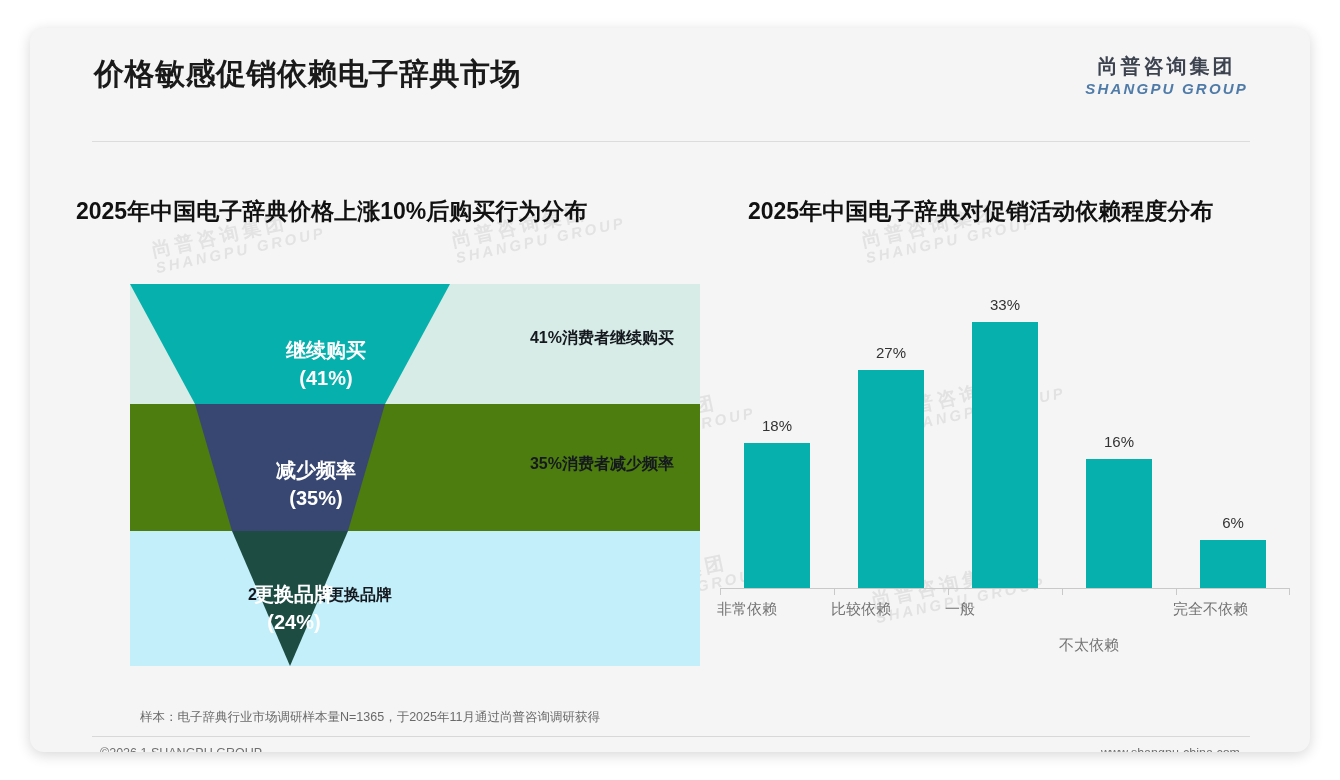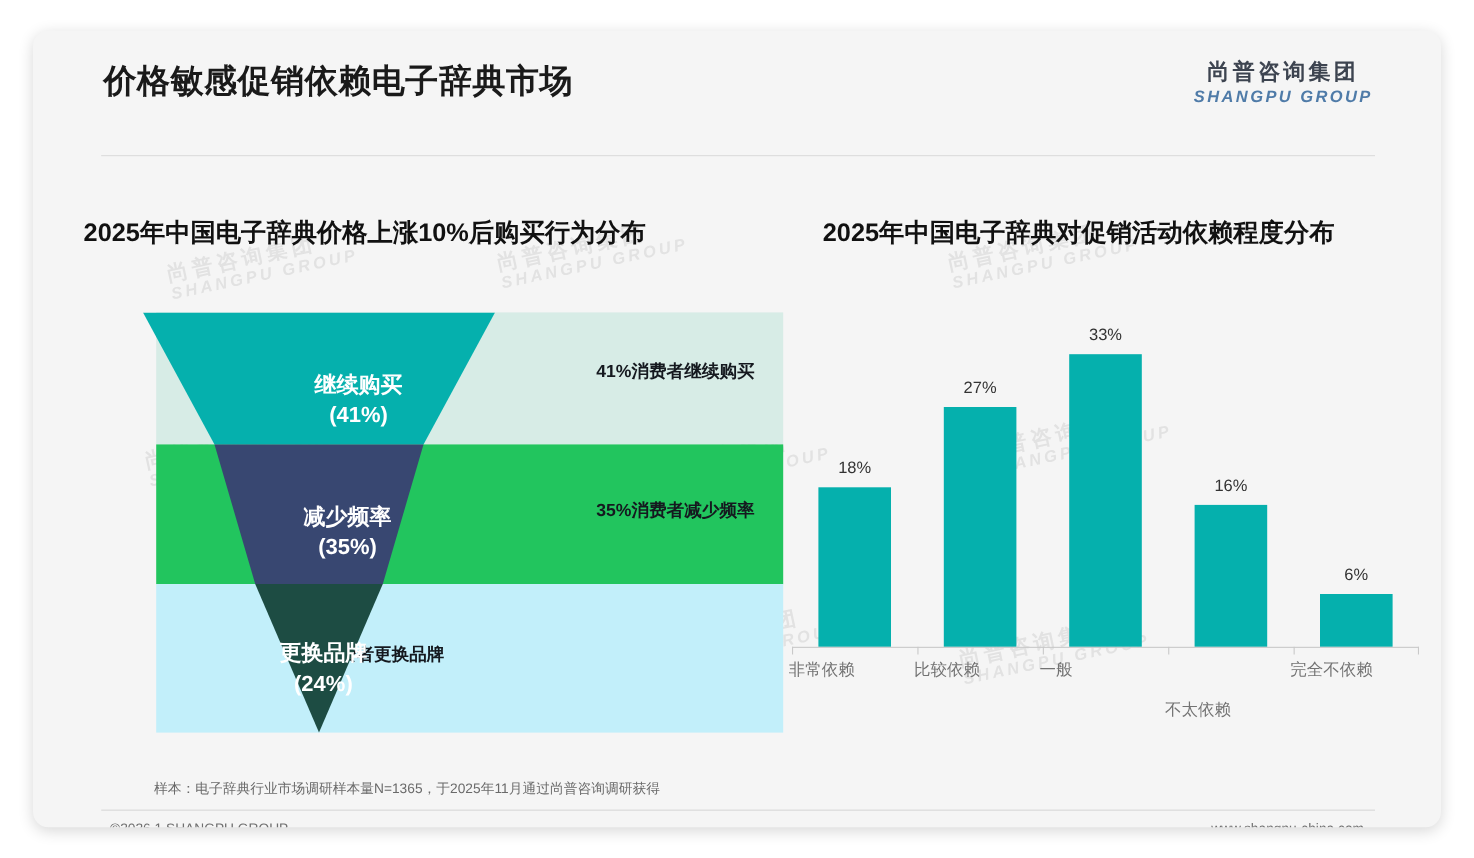--- a/index.html
+++ b/index.html
@@ -40,24 +40,24 @@
     position:absolute;color:#dcdcdc;opacity:.75;
     transform:rotate(-12deg);transform-origin:left top;
     pointer-events:none;user-select:none;white-space:nowrap;
     font-weight:bold;line-height:1.12;
   }
   .wm .c{font-size:19px;letter-spacing:4px;}
   .wm .e{font-size:15px;letter-spacing:3px;font-style:italic;}
 
   
   .funnel-wrap{position:absolute;left:60px;top:230px;width:620px;height:420px;}
-  .bands{position:absolute;left:52px;top:26px;width:570px;height:424px;}
+  .bands{position:absolute;left:40px;top:26px;width:570px;height:424px;}
   .band{position:absolute;left:0;width:100%;}
   #band0{top:0;height:120px;background:#d7ece6;}
-  #band1{top:120px;height:127px;background:#22c55e;}
+  #band1{top:120px;height:127px;background:#4d7c0f;}
   #band2{top:247px;height:135px;background:#c2effa;}
   .band-label{
     position:absolute;right:26px;font-size:16px;font-weight:bold;color:#15191f;
     white-space:nowrap;
   }
   #band0 .band-label{top:44px;}
   #band1 .band-label{top:50px;}
   #band2 .band-label{top:50px;right:auto;left:118px;top:54px;}
   .funnel-svg{position:absolute;left:0;top:26px;}
   .seg-label{

